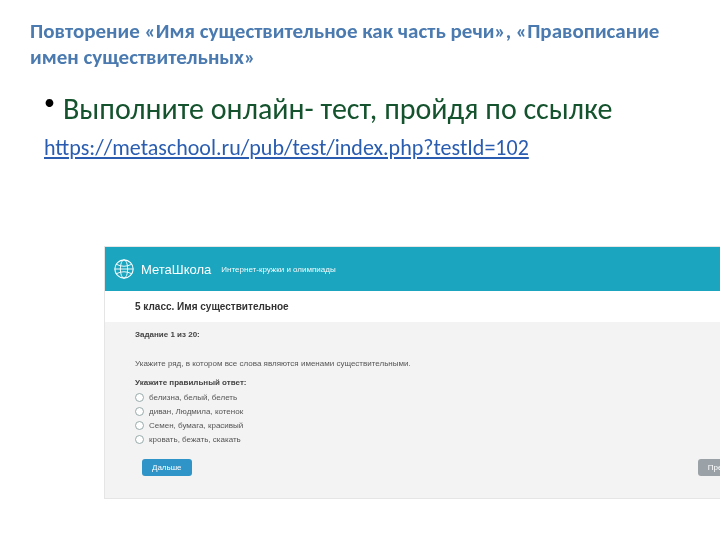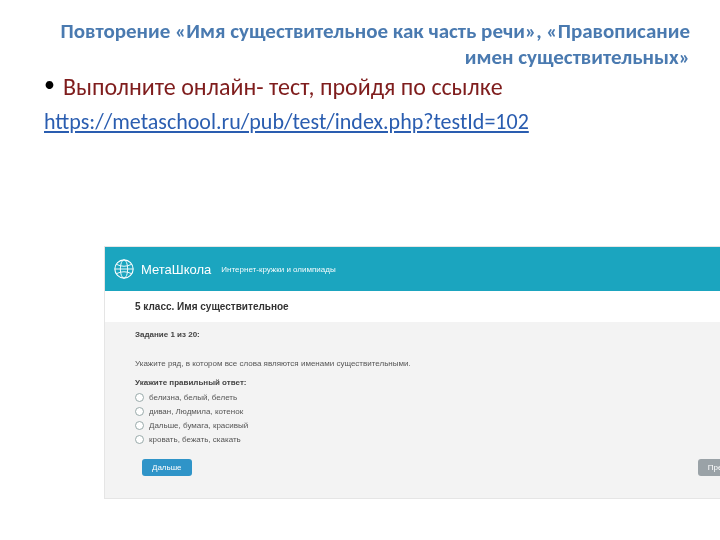--- a/index.html
+++ b/index.html
@@ -8,26 +8,27 @@
     background: #ffffff;
     font-family: Calibri, Arial, sans-serif;
     color: #000;
     overflow: hidden;
   }
   .slide { padding: 18px 30px 0 30px; }
   .title {
     color: #4a7ab0;
     font-size: 21px;
     font-weight: 700;
-    text-align: right;
+    text-align: left;
     line-height: 1.25;
+    margin-bottom: 18px;
   }
   .bullet-row { display: flex; align-items: flex-start; padding-left: 14px; }
   .bullet { font-size: 22px; line-height: 28px; margin-right: 8px; color:#000; }
-  .body1 { font-size: 24px; line-height: 1.3; color:#7f1d1d; }
+  .body1 { font-size: 30px; line-height: 1.3; color:#14532d; }
   .link {
     font-size: 22px; line-height: 1.3;
     color: #2a5db0;
     text-decoration: underline;
     padding-left: 14px;
     margin-top: 6px;
     word-break: break-all;
   }
   .embed {
     position: absolute;
@@ -144,21 +145,21 @@
     <label class="opt">
       <input type="radio" name="q" class="radio" style="">
       <span>белизна, белый, белеть</span>
     </label>
     <label class="opt">
       <input type="radio" name="q" class="radio" style="">
       <span>диван, Людмила, котенок</span>
     </label>
     <label class="opt">
       <input type="radio" name="q" class="radio" style="">
-      <span>Дальше, бумага, красивый</span>
+      <span>Семен, бумага, красивый</span>
     </label>
     <label class="opt">
       <input type="radio" name="q" class="radio" style="">
       <span>кровать, бежать, скакать</span>
     </label>
 
     <div class="footer" style="padding-left:7px;">
       <button class="btn primary">Дальше</button>
       <button class="btn secondary">Прервать тест</button>
     </div>

